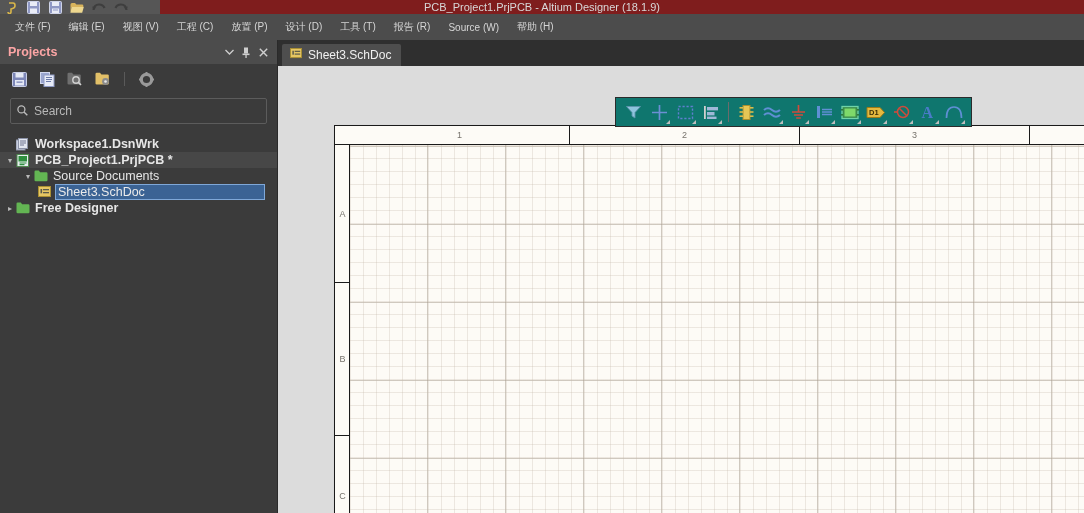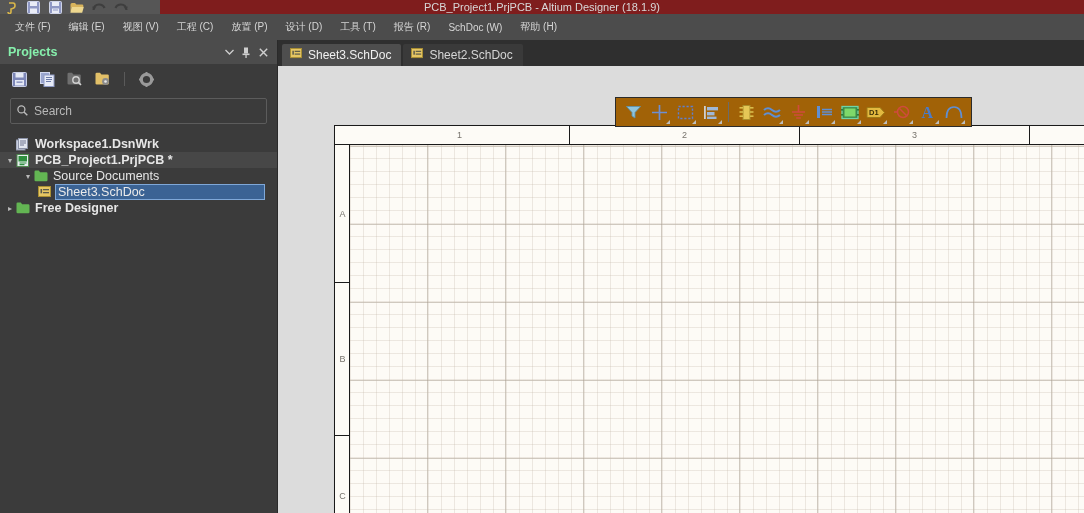--- a/index.html
+++ b/index.html
@@ -42,21 +42,21 @@
   
   .panel {
     position: absolute; left: 0; top: 40px; width: 278px; height: 473px;
     background: #3b3b3b; border-right: 1px solid #2a2a2a;
   }
   .panel-header {
     position: relative; height: 24px; background: #4c4c4c;
     display: flex; align-items: center; padding: 0 6px 0 8px;
   }
   .panel-title {
-    color: #86efac; font-size: 12.5px; font-weight: bold; flex: 1;
+    color: #fca5a5; font-size: 12.5px; font-weight: bold; flex: 1;
   }
   .panel-hdr-btn {
     width: 16px; height: 16px; display: flex; align-items: center;
     justify-content: center; color: #cfcfcf; font-size: 11px;
     margin-left: 1px; cursor: default;
   }
 
   .panel-toolbar {
     height: 30px; background: #3b3b3b;
     display: flex; align-items: center; padding-left: 10px; gap: 10px;
@@ -115,21 +115,21 @@
   }
   .tab.active { background: #4e4e4e; color: #f0f0f0; }
 
   .canvas {
     position: relative; height: 447px; background: #dcdcdc; overflow: hidden;
   }
 
   
   .floatbar {
     position: absolute; left: 337px; top: 31px; height: 30px;
-    background: #a16207; border: 1px solid #2b2b2b;
+    background: #0f766e; border: 1px solid #2b2b2b;
     display: flex; align-items: center; padding: 0 5px; gap: 2px;
     z-index: 6;
   }
   .fbtn {
     position: relative; width: 24px; height: 26px;
     display: flex; align-items: center; justify-content: center; cursor: default;
   }
   .fbtn.drop::after {
     content: ''; position: absolute; right: 1px; bottom: 1px;
     border-left: 4px solid transparent; border-bottom: 4px solid #bdbdbd;
@@ -228,21 +228,21 @@
 
   <div class="menubar">
     <div class="menuitem">文件 (F)</div>
     <div class="menuitem">编辑 (E)</div>
     <div class="menuitem">视图 (V)</div>
     <div class="menuitem">工程 (C)</div>
     <div class="menuitem">放置 (P)</div>
     <div class="menuitem">设计 (D)</div>
     <div class="menuitem">工具 (T)</div>
     <div class="menuitem">报告 (R)</div>
-    <div class="menuitem">SchDoc (W)</div>
+    <div class="menuitem">Source (W)</div>
     <div class="menuitem">帮助 (H)</div>
   </div>
 
   <div class="panel">
 
     <div class="panel-header">
       <div class="panel-title">Projects</div>
       <div class="panel-hdr-btn">
         <svg width="9" height="6" viewBox="0 0 9 6">
             <path d="M0.5 1 L4.5 5 L8.5 1" fill="none" stroke="#cfcfcf" stroke-width="1.3"></path>
@@ -387,31 +387,20 @@
         <span>
           <svg width="13" height="11" viewBox="0 0 14 12">
               <rect x="0.5" y="0.5" width="12" height="10" fill="#e6c663" stroke="#a98f33"></rect>
               <rect x="5" y="3" width="6" height="1.3" fill="#5a5a4a"></rect>
               <rect x="5" y="6" width="6" height="1.3" fill="#5a5a4a"></rect>
               <rect x="2.5" y="3" width="1.6" height="4.3" fill="#5a5a4a"></rect>
             </svg>
         </span>
         <span>Sheet3.SchDoc</span>
       </div>
-      <div class="tab">
-        <span>
-          <svg width="13" height="11" viewBox="0 0 14 12">
-              <rect x="0.5" y="0.5" width="12" height="10" fill="#e6c663" stroke="#a98f33"></rect>
-              <rect x="5" y="3" width="6" height="1.3" fill="#5a5a4a"></rect>
-              <rect x="5" y="6" width="6" height="1.3" fill="#5a5a4a"></rect>
-              <rect x="2.5" y="3" width="1.6" height="4.3" fill="#5a5a4a"></rect>
-            </svg>
-        </span>
-        <span>Sheet2.SchDoc</span>
-      </div>
     </div>
 
     <div class="canvas">
 
       <div class="floatbar">
 
         <div class="fbtn">
           <svg width="17" height="16" viewBox="0 0 17 16">
               <path d="M1.5 2.5 H15.5 L10 8.5 V14 L7 12 V8.5 Z" fill="#8fc4dd" stroke="#5e93ad" stroke-width="0.9"></path>
             </svg>

